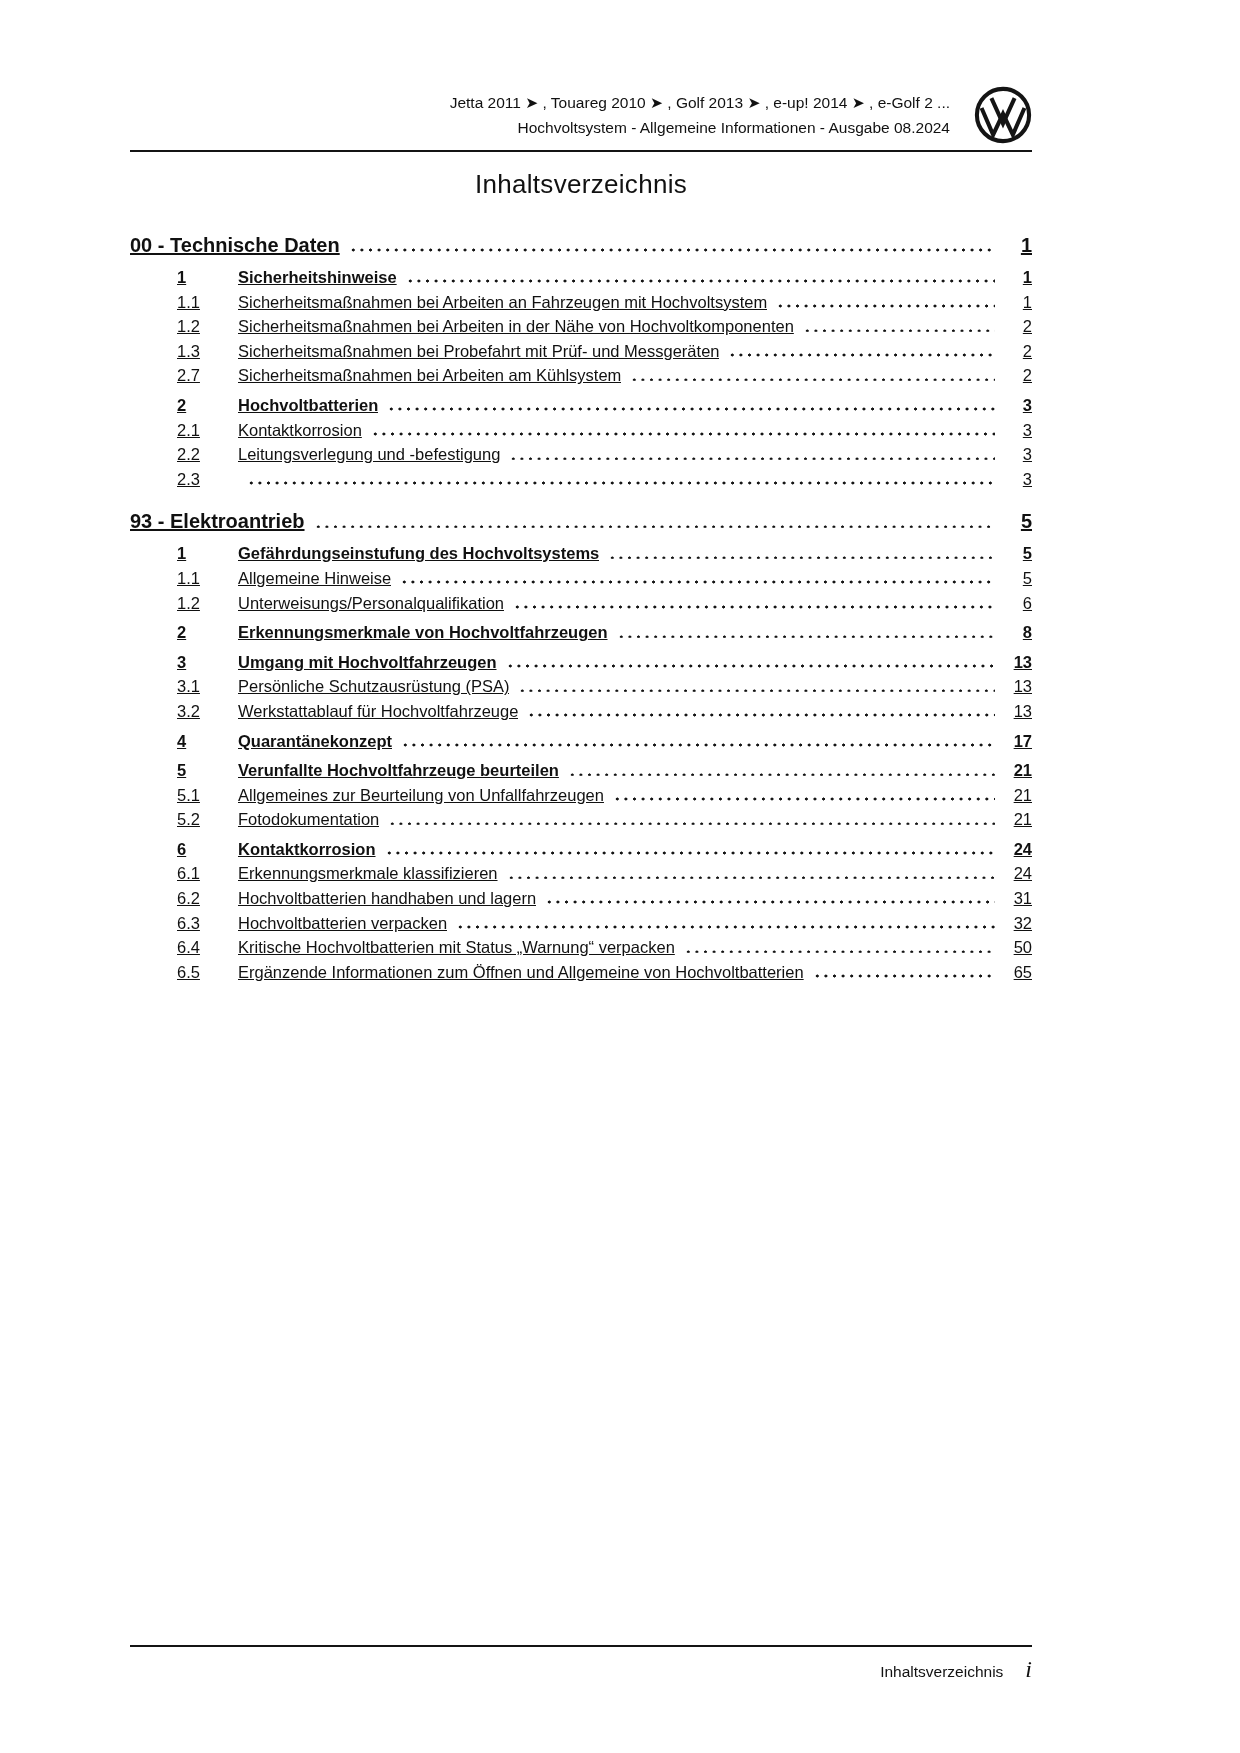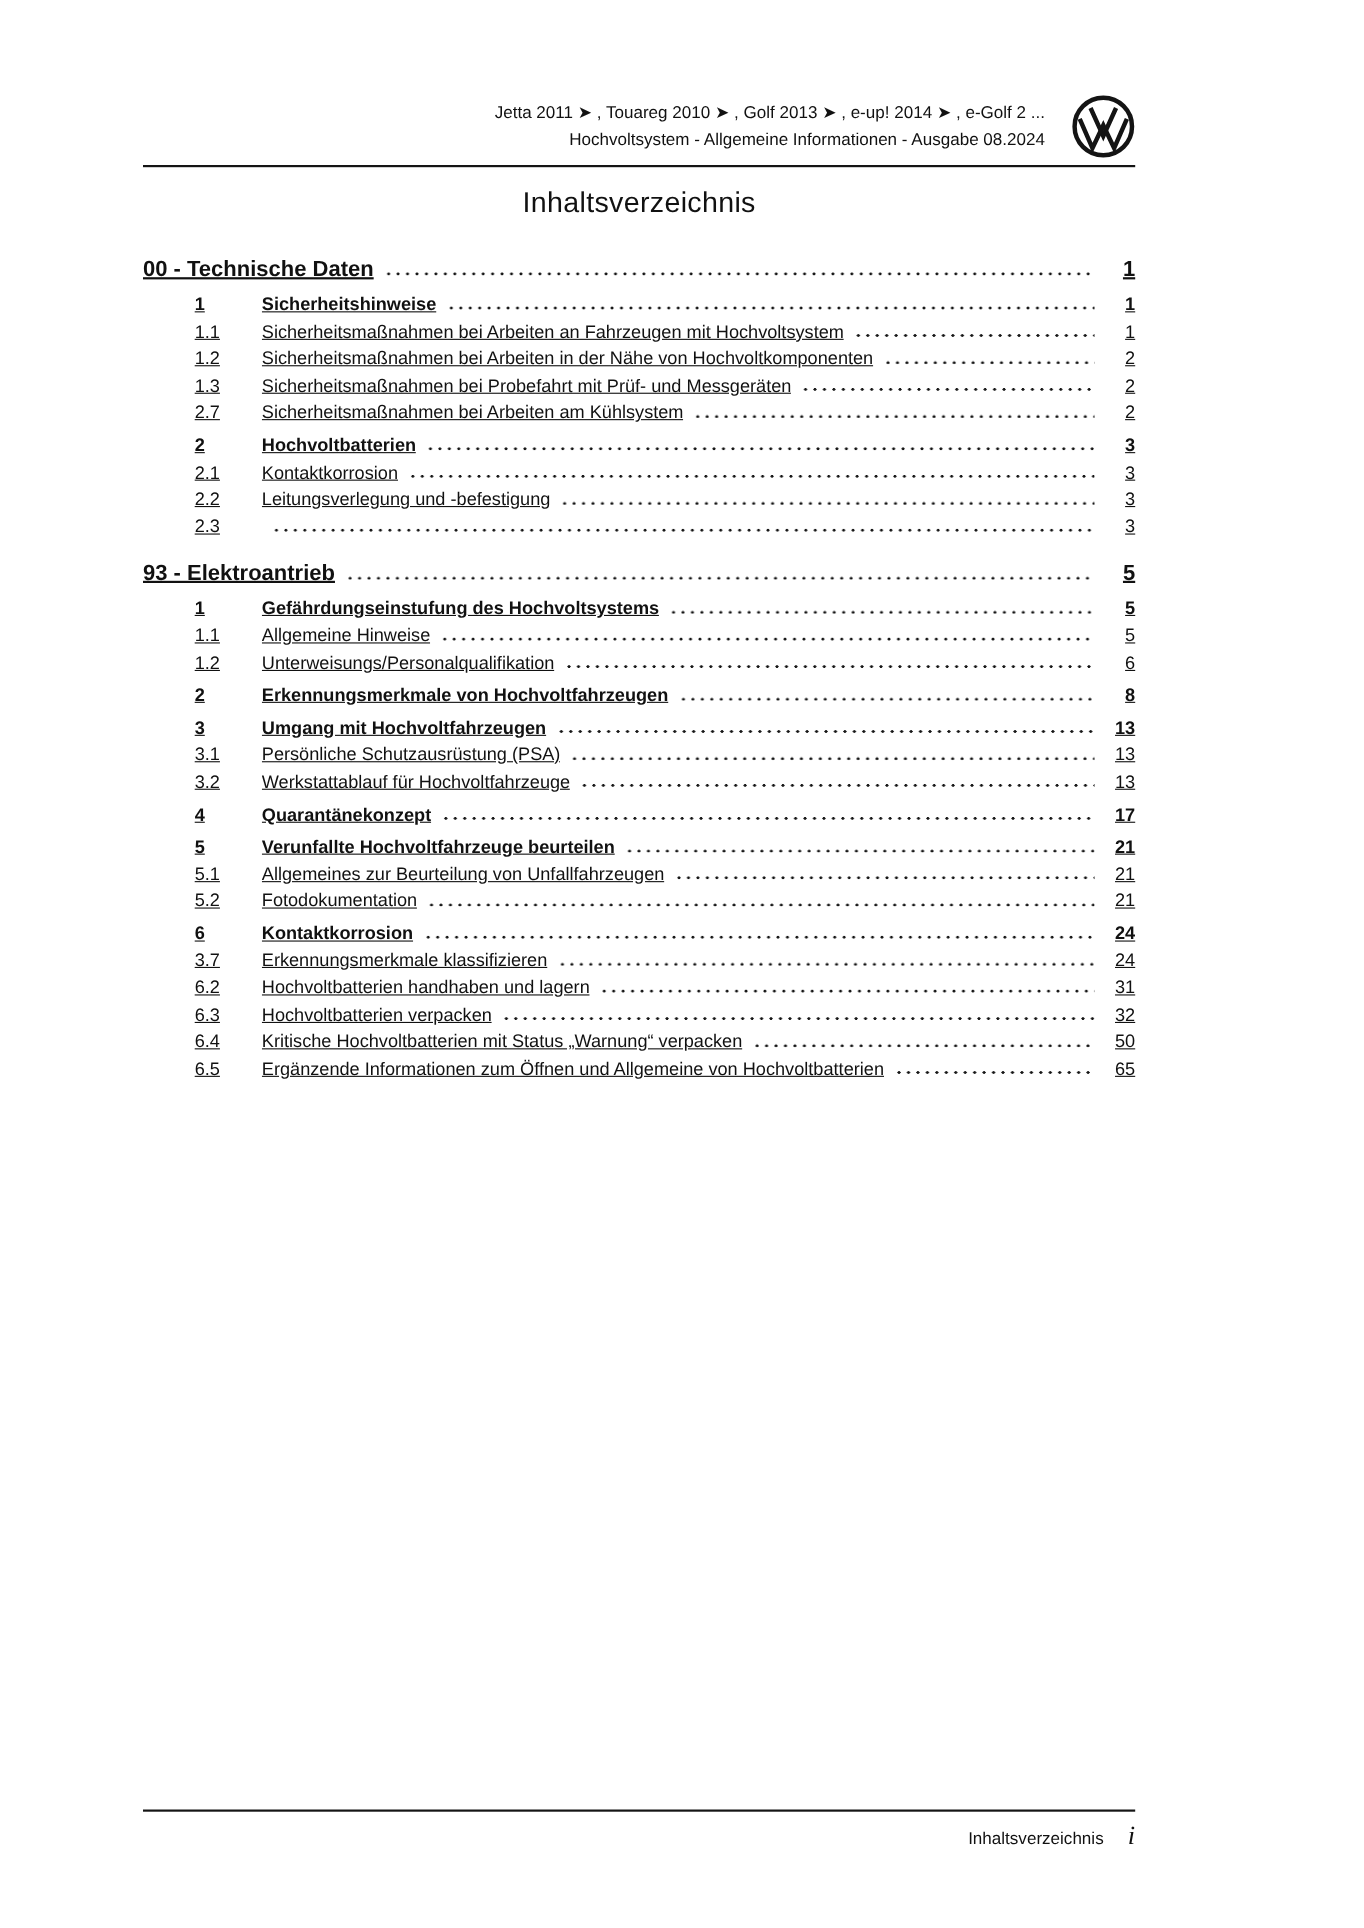--- a/index.html
+++ b/index.html
@@ -213,21 +213,21 @@
           <span class="leader"></span>
           <span class="page-cell">21</span>
         </div>
         <div class="row entry-row bold">
           <span class="num">6</span>
           <span class="title-cell">Kontaktkorrosion</span>
           <span class="leader"></span>
           <span class="page-cell">24</span>
         </div>
         <div class="row entry-row">
-          <span class="num">3.7</span>
+          <span class="num">6.1</span>
           <span class="title-cell">Erkennungsmerkmale klassifizieren</span>
           <span class="leader"></span>
           <span class="page-cell">24</span>
         </div>
         <div class="row entry-row">
           <span class="num">6.2</span>
           <span class="title-cell">Hochvoltbatterien handhaben und lagern</span>
           <span class="leader"></span>
           <span class="page-cell">31</span>
         </div>

